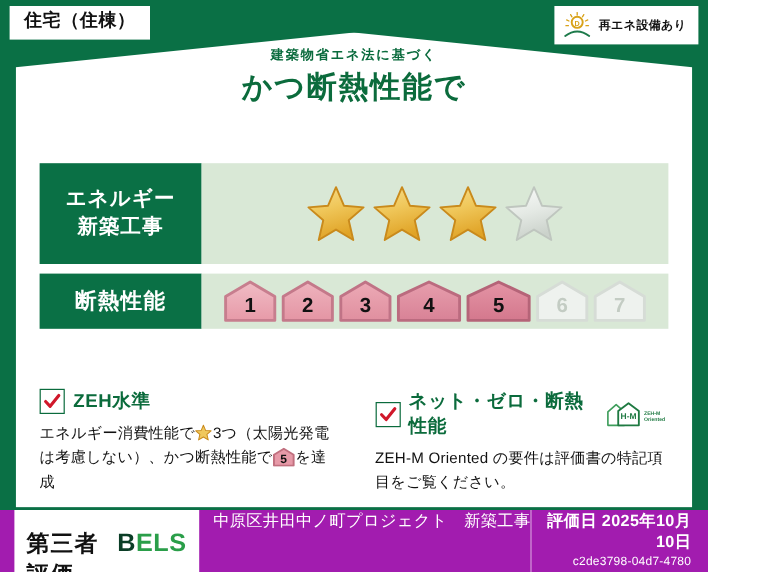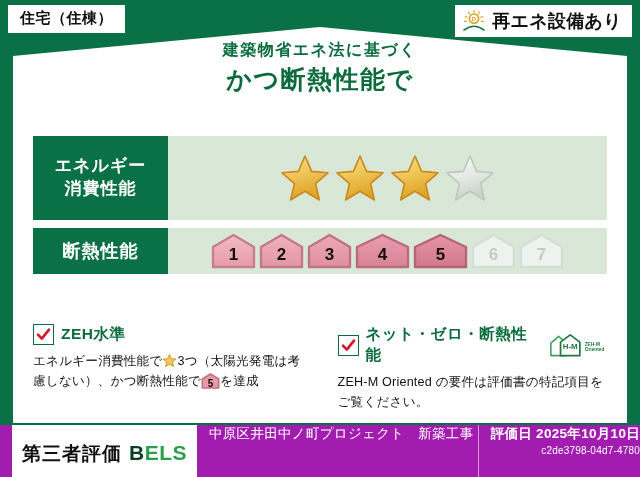--- a/index.html
+++ b/index.html
@@ -4,21 +4,21 @@
 <style>
   html,body{margin:0;padding:0;}
   body{
     width:640px;height:477px;
     font-family:"Liberation Sans","DejaVu Sans",sans-serif;
     background:#ffffff;
     overflow:hidden;
   }
   .label-card{
     position:relative;
-    width:640px;height:477px;
+    width:590px;height:477px;
     background:#0a7045;
     box-sizing:border-box;
     overflow:hidden;
   }
 
   
   .type-tag{
     position:absolute;left:8px;top:5px;
     background:#ffffff;
     padding:5px 12px 6px 12px;
@@ -30,40 +30,40 @@
 
   
   .renew-tag{
     position:absolute;right:8px;top:5px;
     background:#ffffff;
     padding:4px 10px 4px 6px;
     display:flex;align-items:center;gap:5px;
     z-index:6;
   }
   .renew-tag .txt{
-    font-size:18px;font-weight:bold;color:#111111;letter-spacing:0.3px;
+    font-size:10px;font-weight:bold;color:#111111;letter-spacing:0.3px;
   }
   .sun-icon{width:26px;height:24px;display:block;}
 
   
   .inner{
     position:absolute;
     left:13px;top:22px;right:13px;bottom:54px;
     background:#ffffff;
     -webkit-clip-path:polygon(0% 34px, 50% 5px, 100% 34px, 100% 100%, 0% 100%);
     clip-path:polygon(0% 34px, 50% 5px, 100% 34px, 100% 100%, 0% 100%);
     z-index:2;
   }
 
   .title-wrap{
     position:absolute;left:0;right:0;top:40px;
     text-align:center;z-index:4;
   }
   .title-sub{
-    font-size:16px;font-weight:bold;color:#0a6b3d;
+    font-size:11px;font-weight:bold;color:#0a6b3d;
     letter-spacing:1.5px;line-height:1.2;
   }
   .title-main{
     font-size:25px;font-weight:bold;color:#0b6b3c;
     letter-spacing:1.5px;line-height:1.3;margin-top:4px;
   }
 
   
   .rows{
     position:absolute;left:33px;right:33px;top:136px;z-index:4;
@@ -164,21 +164,21 @@
   }
   .bels-jp{font-size:19px;font-weight:bold;color:#111111;letter-spacing:1px;}
   .bels-en{font-size:21px;font-weight:bold;letter-spacing:0.5px;margin-top:12px;}
   .bels-en .b1{color:#0b3d26;}
   .bels-en .b2{color:#2a9e49;}
   .project{
     color:#ffffff;font-size:13.5px;margin-left:12px;
     letter-spacing:0.3px;white-space:nowrap;
   }
   .eval{
-    margin-left:auto;text-align:right;color:#ffffff;
+    margin-left:auto;margin-right:14px;text-align:right;color:#ffffff;
     border-left:1px solid rgba(255,255,255,.55);padding-left:12px;
   }
   .eval .date{font-size:13.5px;font-weight:bold;letter-spacing:0.3px;}
   .eval .cid{font-size:10px;letter-spacing:0.2px;margin-top:2px;}
 </style>
 </head>
 <body>
 
 <div class="label-card">
 
@@ -211,21 +211,21 @@
   <div class="title-wrap">
     <div class="title-sub">建築物省エネ法に基づく</div>
     <div class="title-main">かつ断熱性能で</div>
   </div>
 
   <div class="rows">
 
     <div class="rating-row row-energy">
       <div class="row-label">
         <span>エネルギー</span>
-        <span>消費性能</span>
+        <span>新築工事</span>
       </div>
       <div class="row-value">
         <div class="stars">
 
           <svg class="star" viewBox="0 0 54 52">
             <defs>
                 <linearGradient id="gfill" x1="0" y1="0" x2="0.3" y2="1">
               <stop offset="0%" stop-color="#f7dd8c"></stop>
                   <stop offset="45%" stop-color="#f0c85c"></stop>
               <stop offset="100%" stop-color="#e0a326"></stop>

